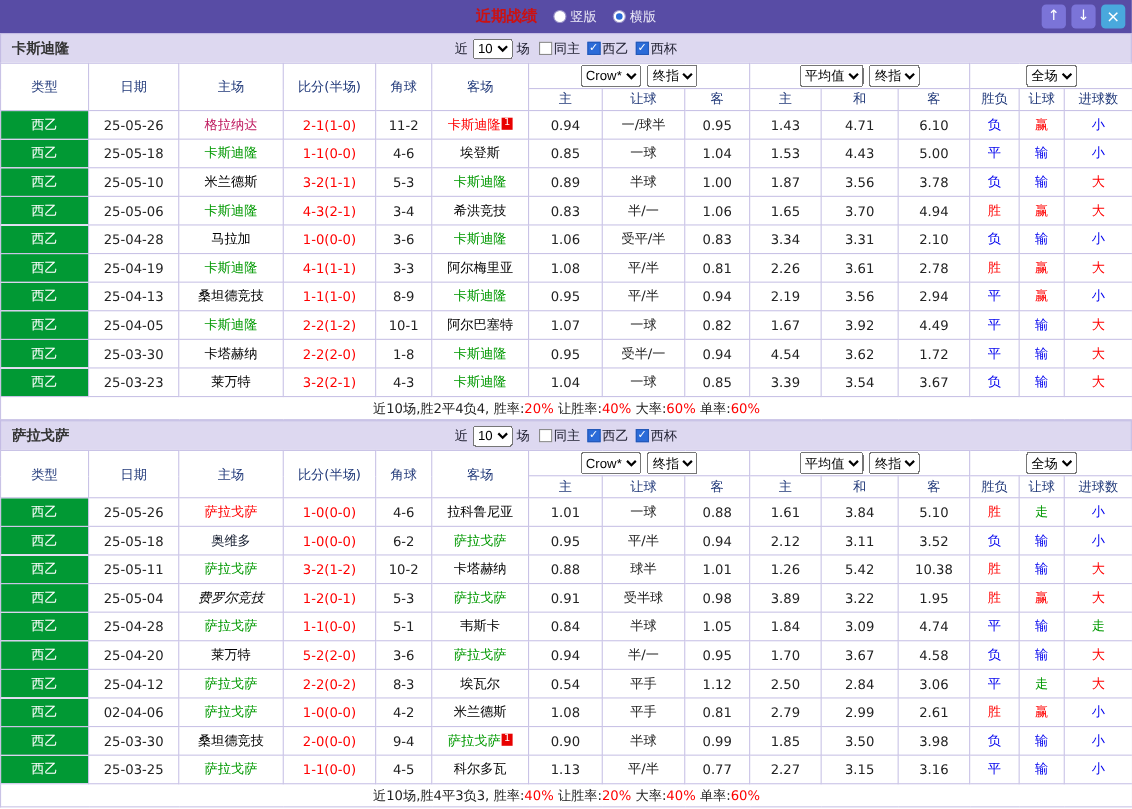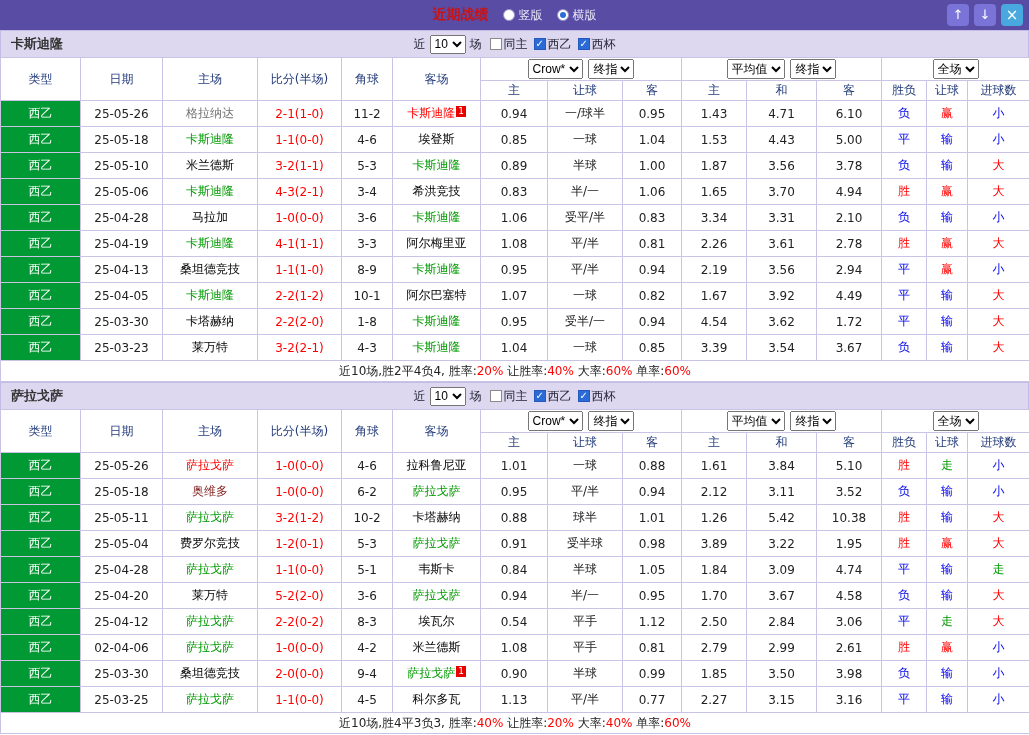--- a/index.html
+++ b/index.html
@@ -168,21 +168,21 @@
             <th>客</th>
             <th>胜负</th>
             <th>让球</th>
             <th>进球数</th>
           </tr>
       </thead>
       <tbody>
           <tr>
             <td class="lg">西乙</td>
             <td>25-05-26</td>
-            <td><span class="team-link" style="color: #737373;">格拉纳达</span></td>
+            <td><span class="team-link" style="color: #be185d;">格拉纳达</span></td>
             <td class="score">2-1(1-0)</td>
             <td>11-2</td>
             <td><span class="team-link" style="color: rgb(255, 0, 0);">卡斯迪隆</span><span class="rc">1</span></td>
             <td>0.94</td>
             <td>一/球半</td>
             <td>0.95</td>
             <td>1.43</td>
             <td>4.71</td>
             <td>6.10</td>
             <td class="res" style="color: rgb(0, 0, 238);">负</td>
@@ -438,21 +438,21 @@
             <td>1.61</td>
             <td>3.84</td>
             <td>5.10</td>
             <td class="res" style="color: rgb(255, 0, 0);">胜</td>
             <td class="res" style="color: rgb(0, 153, 0);">走</td>
             <td class="res" style="color: rgb(0, 0, 238);">小</td>
           </tr>
           <tr>
             <td class="lg">西乙</td>
             <td>25-05-18</td>
-            <td><span class="team-link" style="color: #7f1d1d;">奥维多</span></td>
+            <td><span class="team-link" style="color: #0f172a;">奥维多</span></td>
             <td class="score">1-0(0-0)</td>
             <td>6-2</td>
             <td><span class="team-link" style="color: rgb(0, 153, 0);">萨拉戈萨</span></td>
             <td>0.95</td>
             <td>平/半</td>
             <td>0.94</td>
             <td>2.12</td>
             <td>3.11</td>
             <td>3.52</td>
             <td class="res" style="color: rgb(0, 0, 238);">负</td>
@@ -472,21 +472,21 @@
             <td>1.26</td>
             <td>5.42</td>
             <td>10.38</td>
             <td class="res" style="color: rgb(255, 0, 0);">胜</td>
             <td class="res" style="color: rgb(0, 0, 238);">输</td>
             <td class="res" style="color: rgb(255, 0, 0);">大</td>
           </tr>
           <tr>
             <td class="lg">西乙</td>
             <td>25-05-04</td>
-            <td><span class="team-link" style="color: rgb(0, 0, 0);">费罗尔竞技</span></td>
+            <td><span class="team-link" style="color: rgb(0, 0, 0); font-style: italic;">费罗尔竞技</span></td>
             <td class="score">1-2(0-1)</td>
             <td>5-3</td>
             <td><span class="team-link" style="color: rgb(0, 153, 0);">萨拉戈萨</span></td>
             <td>0.91</td>
             <td>受半球</td>
             <td>0.98</td>
             <td>3.89</td>
             <td>3.22</td>
             <td>1.95</td>
             <td class="res" style="color: rgb(255, 0, 0);">胜</td>

